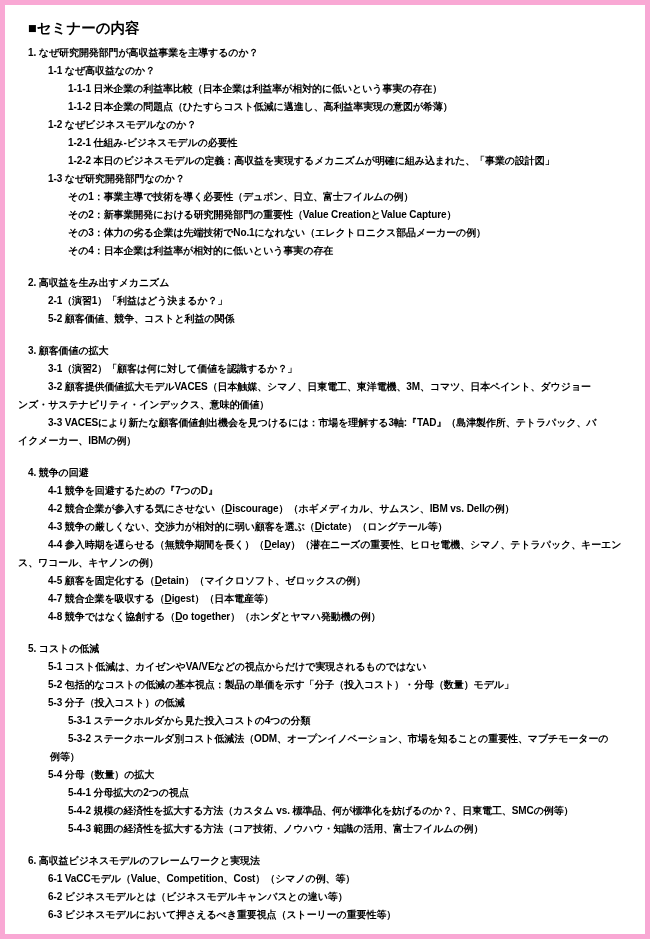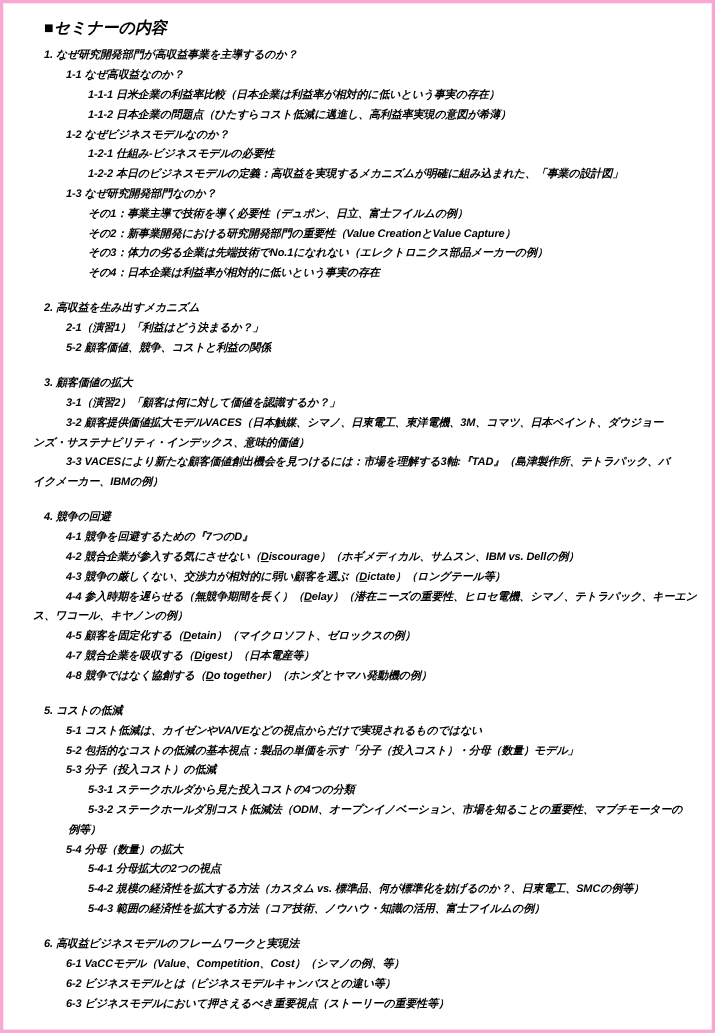--- a/index.html
+++ b/index.html
@@ -11,25 +11,24 @@
     width: 650px;
     height: 939px;
     font-family: "Liberation Sans", "DejaVu Sans", sans-serif;
     color: #000000;
     -webkit-font-smoothing: none;
   }
   #doc-frame {
     box-sizing: border-box;
     width: 650px;
     height: 939px;
-    border: 3px solid #f9a8d4;
-    padding: 10px 10px 0 27px;
+    border: 5px solid #f9a8d4;
+    padding: 10px 10px 0 13px;
     overflow: hidden;
     background: #ffffff;
-    font-style: italic;
   }
   #doc-title {
     font-size: 14.5px;
     font-weight: bold;
     line-height: 20px;
     margin: 3px 0 6px 10px;
     letter-spacing: 0px;
     white-space: nowrap;
   }
   .outline {

